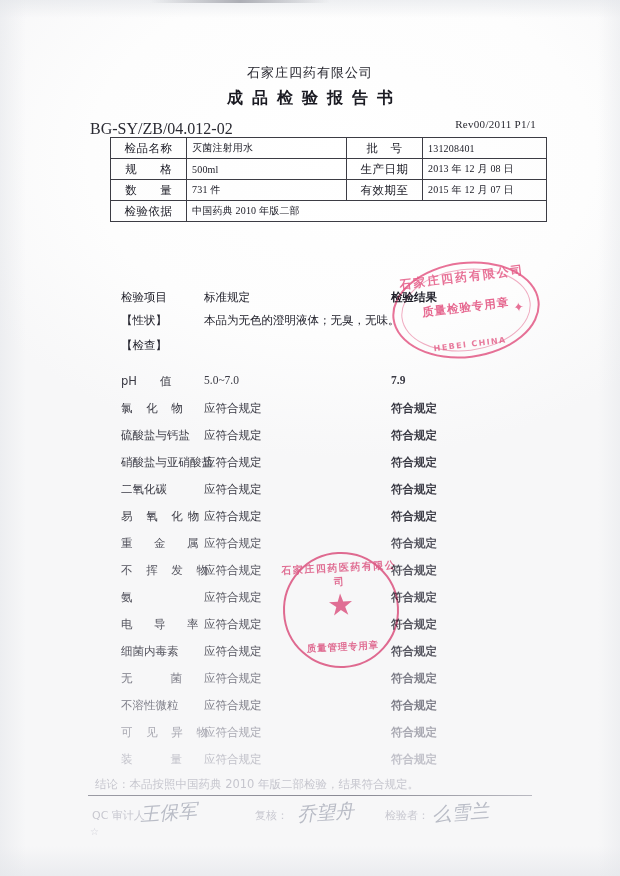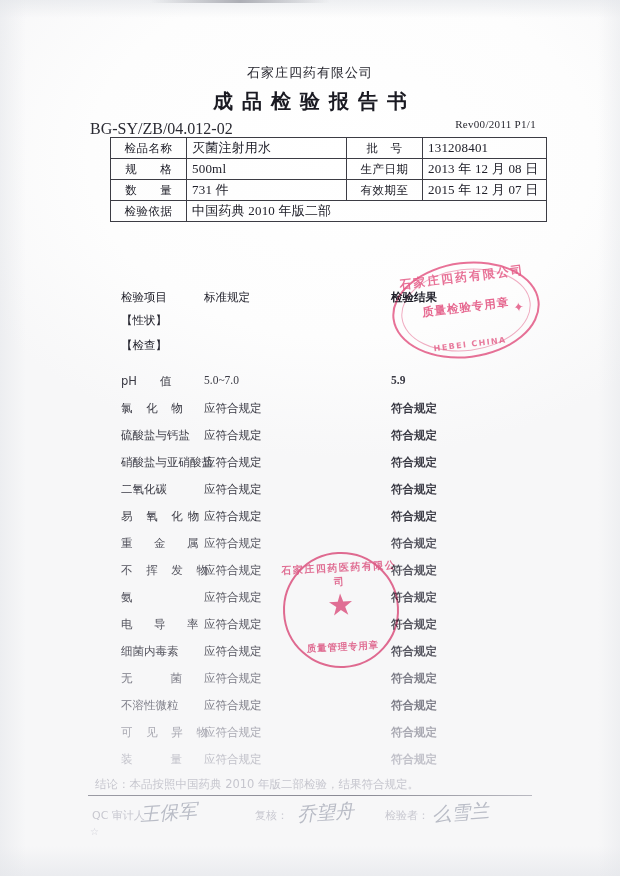--- a/index.html
+++ b/index.html
@@ -48,21 +48,21 @@
     left: 0; right: 0; top: 64px;
     text-align: center;
     font-size: 13px;
     letter-spacing: 1px;
     color: #26262e;
   }
   .report-title {
     position: absolute;
     left: 0; right: 0; top: 88px;
     text-align: center;
-    font-size: 20px;
+    font-size: 16px;
     font-weight: bold;
     letter-spacing: 9px;
     text-indent: 9px;
     color: #1a1a22;
   }
   .doc-code {
     position: absolute;
     left: 90px; top: 120px;
     font-family: "Liberation Serif", "DejaVu Serif", serif;
     font-size: 16px;
@@ -97,21 +97,21 @@
     overflow: hidden;
     white-space: nowrap;
   }
   td.lbl {
     text-align: center;
     letter-spacing: .5px;
   }
   td.lbl.spread { letter-spacing: 6px; text-indent: 6px; }
   td.val {
     font-family: "Liberation Serif", "DejaVu Serif", serif;
-    font-size: 13px;
+    font-size: 10px;
     letter-spacing: .2px;
   }
   .col-a { width: 76px; }
   .col-b { width: 160px; }
   .col-c { width: 76px; }
   .col-d { width: 124px; }
 
   
   #results { position: absolute; left: 0; top: 0; width: 620px; }
   .res-row {
@@ -355,30 +355,31 @@
 <div id="results">
 
   <div class="res-row hdr" style="top:290px">
     <span class="c-item">检验项目</span>
     <span class="c-std">标准规定</span>
     <span class="c-res">检验结果</span>
   </div>
 
   <div class="res-row" style="top:313px">
     <span class="c-item bracket">【性状】</span>
+    <span class="c-std">本品为无色的澄明液体；无臭，无味。</span>
   </div>
 
   <div class="res-row" style="top:338px">
     <span class="c-item bracket">【检查】</span>
   </div>
 
   <div class="res-row f1" style="top:374px">
     <span class="c-item">pH　　值</span>
     <span class="c-std num">5.0~7.0</span>
-    <span class="c-res num">5.9</span>
+    <span class="c-res num">7.9</span>
   </div>
 
   <div class="res-row f1" style="top:401px">
     <span class="c-item s1">氯 化 物</span>
     <span class="c-std">应符合规定</span>
     <span class="c-res">符合规定</span>
   </div>
 
   <div class="res-row f1" style="top:428px">
     <span class="c-item">硫酸盐与钙盐</span>

